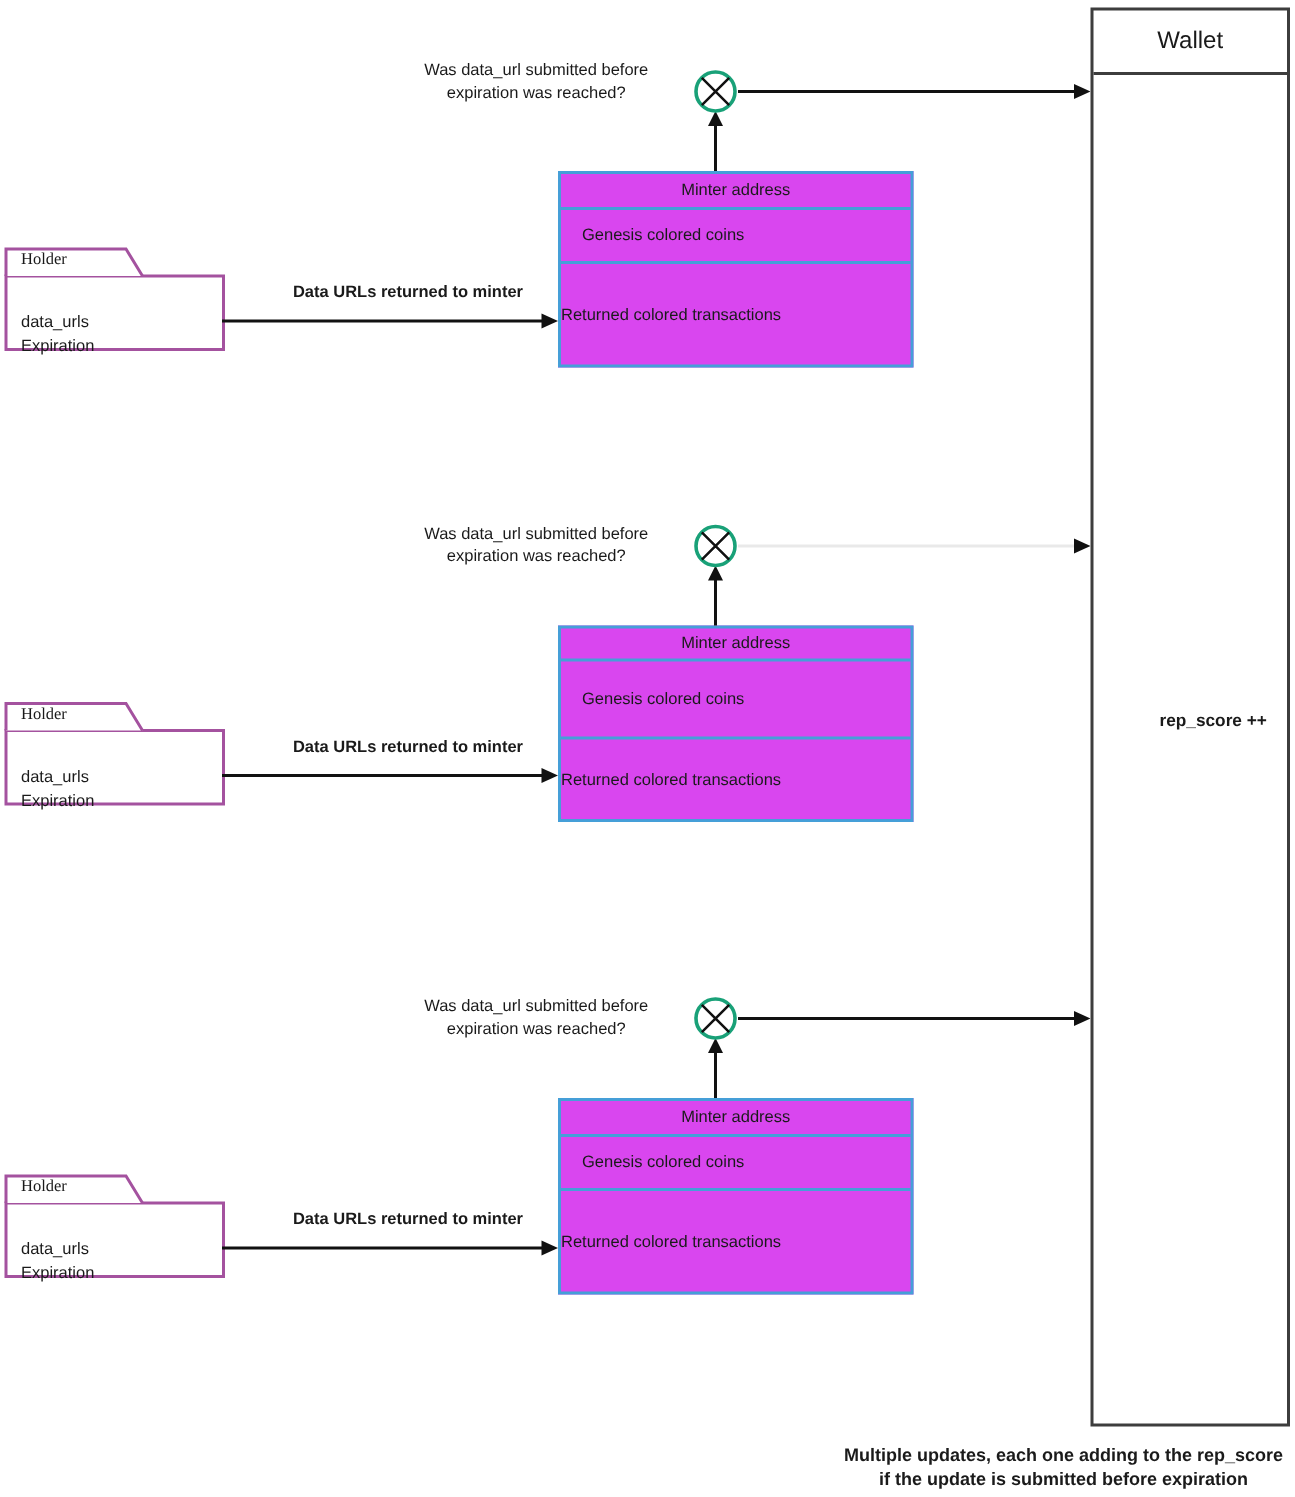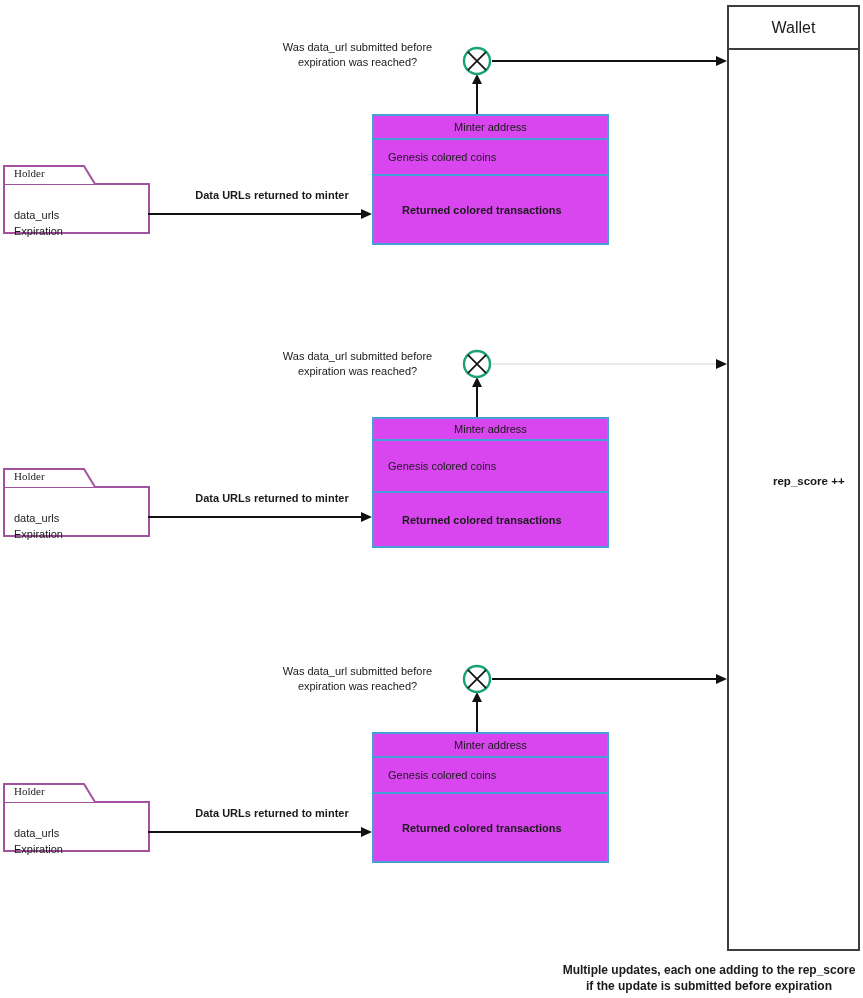--- a/index.html
+++ b/index.html
@@ -36,21 +36,21 @@
   
   .flow-label { position: absolute; left: 148px; top: calc(var(--oy) + 189px); width: 214px; text-align: center; font-weight: bold; font-size: 11px; margin-left: 17px; }
   .h1line { position: absolute; left: 148px; top: calc(var(--oy) + 213px); width: 215px; height: 2px; background: var(--ink); }
   .arrow-right { position: absolute; width: 0; height: 0; border-top: 5px solid transparent; border-bottom: 5px solid transparent; border-left: 11px solid var(--ink); }
   .h1head { left: 361px; top: calc(var(--oy) + 209px); }
 
   
   .minter { position: absolute; left: 372px; top: calc(var(--oy) + 114px); width: 237px; height: 131px; border: 2px solid var(--blue); background: #d946ef; font-size: 11px; }
   .m-header   { height: 24px; border-bottom: 2px solid var(--blue); display: flex; align-items: center; justify-content: center; }
   .m-genesis  { height: 36px; border-bottom: 2px solid var(--blue); display: flex; align-items: center; padding-left: 14px; }
-  .m-returned { height: 67px; display: flex; align-items: center; padding-left: 28px; font-weight: bold; }
+  .m-returned { height: 67px; display: flex; align-items: center; padding-left: 0; font-weight: normal; }
   .g2 .m-header   { height: 22px; }
   .g2 .m-genesis  { height: 52px; }
   .g2 .m-returned { height: 53px; }
 
   
   .vline { position: absolute; left: 476px; top: calc(var(--oy) + 82px); width: 2px; height: 32px; background: var(--ink); }
   .vhead { position: absolute; left: 472px; top: calc(var(--oy) + 74px); width: 0; height: 0; border-left: 5px solid transparent; border-right: 5px solid transparent; border-bottom: 10px solid var(--ink); }
 
   
   .junction { position: absolute; left: 462px; top: calc(var(--oy) + 46px); width: 30px; height: 30px; }

